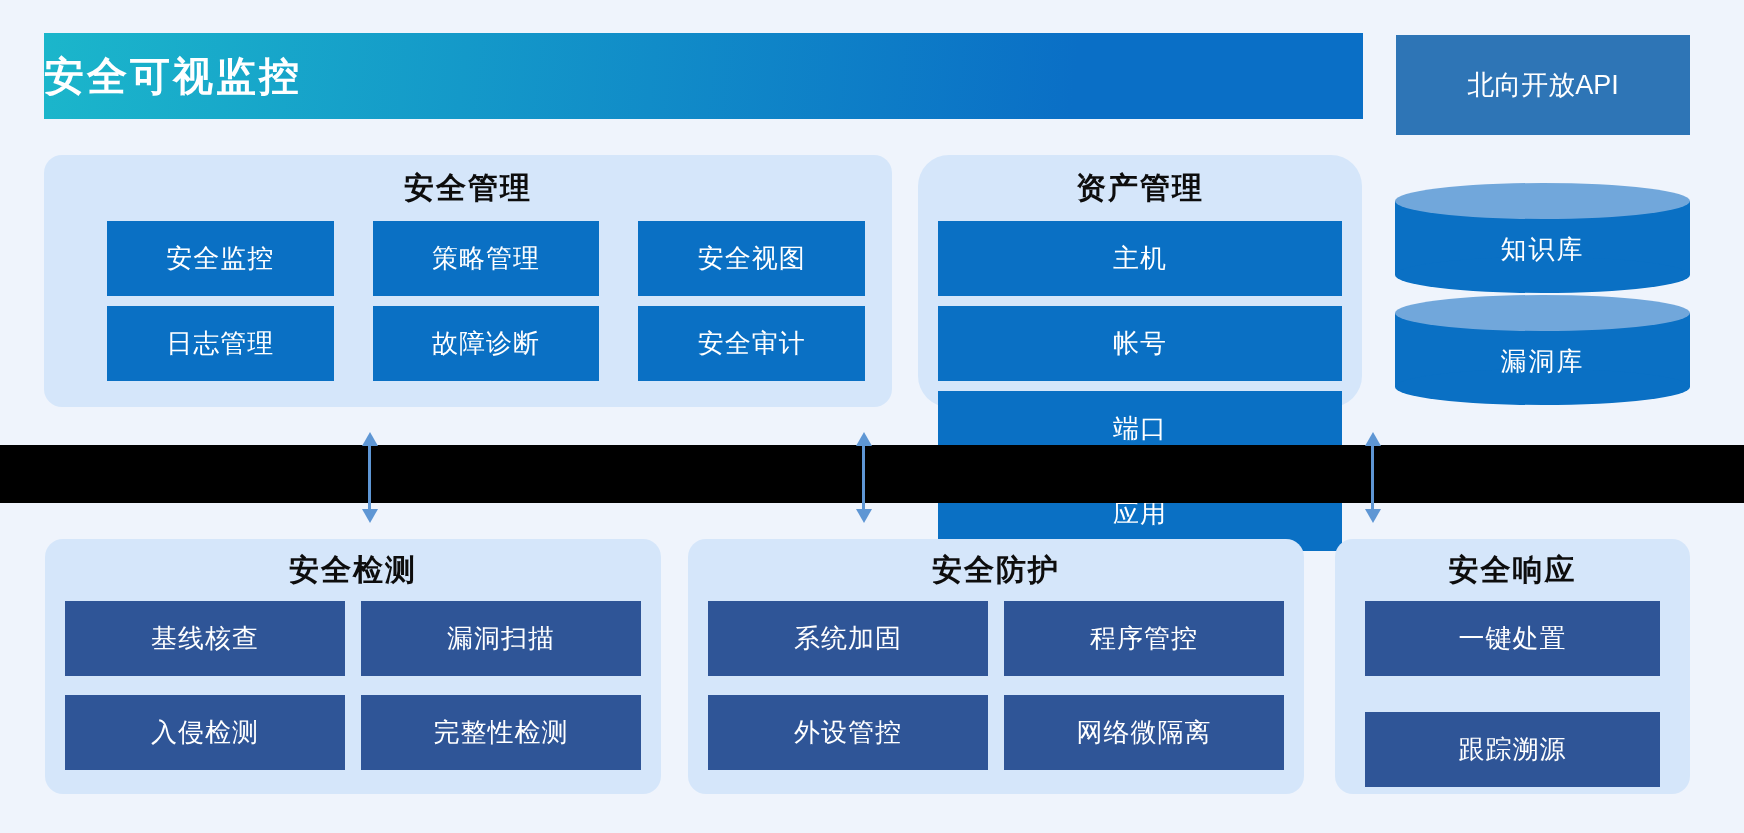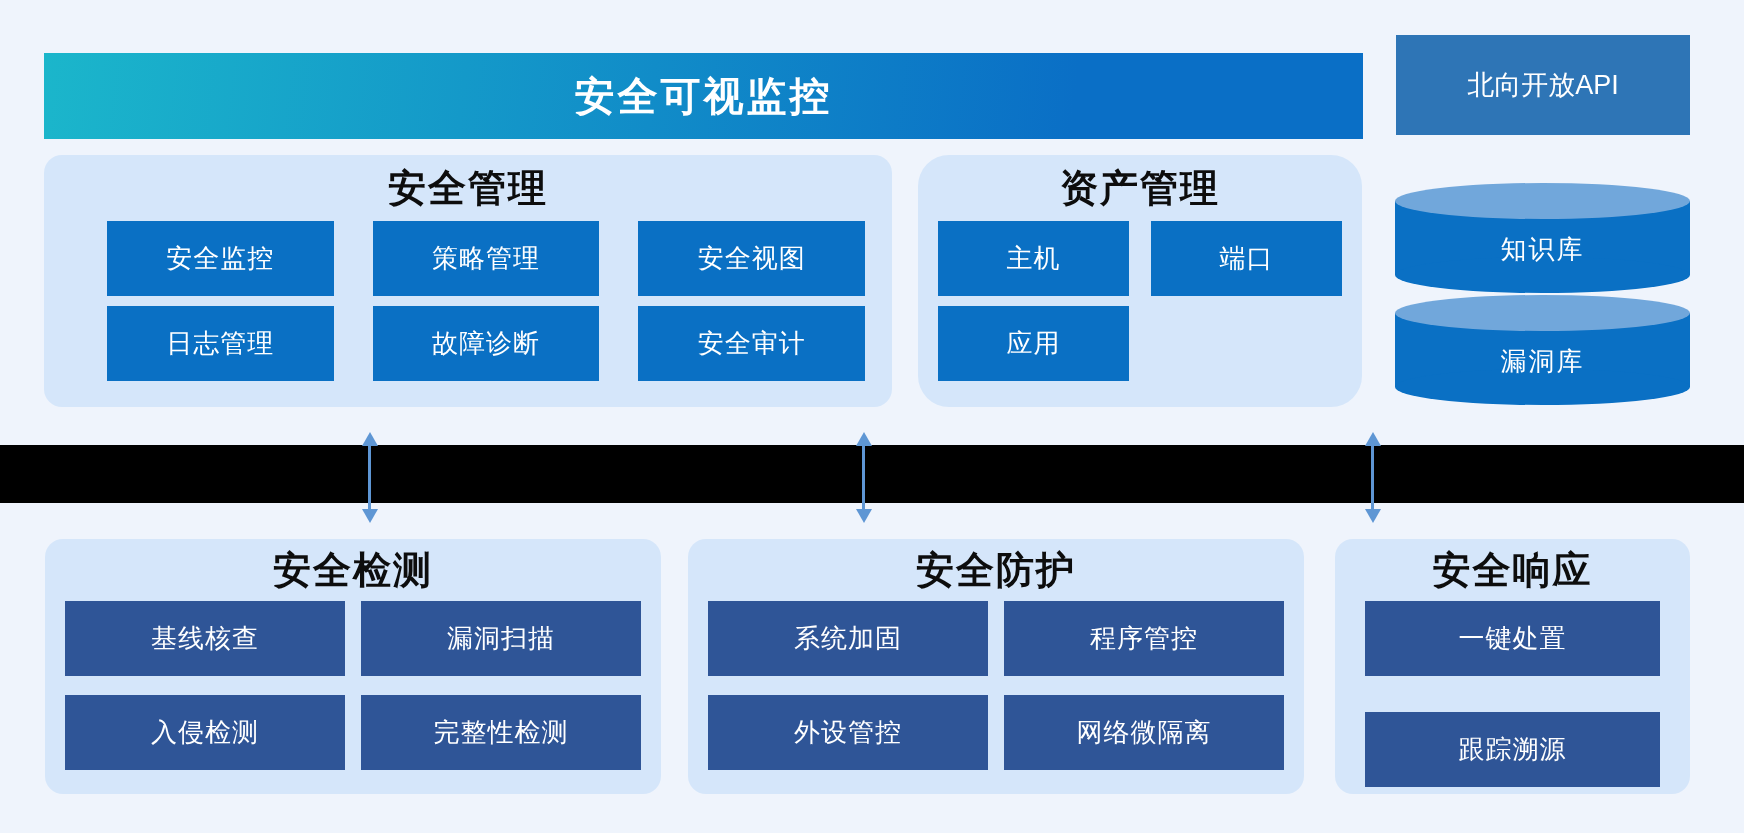--- a/index.html
+++ b/index.html
@@ -16,43 +16,43 @@
     --header-text:#0D0D0D;
     --btn-text:#FFFFFF;
   }
   html,body{margin:0;padding:0;}
   body{font-family:"Liberation Sans","DejaVu Sans",sans-serif;}
   .stage{position:relative;width:1744px;height:833px;background:var(--page-bg);overflow:hidden;}
 
   
   .banner{position:absolute;left:44px;top:33px;width:1319px;height:86px;
     background:linear-gradient(97deg,var(--banner-start) 0%,var(--banner-end) 78%);
-    display:flex;align-items:center;justify-content:center;margin-top:20px;}
+    display:flex;align-items:center;}
   .banner-title{color:#fff;font-size:40px;font-weight:bold;letter-spacing:3px;}
 
   
   .api-box{position:absolute;left:1396px;top:35px;width:294px;height:100px;background:var(--api-blue);
     display:flex;align-items:center;justify-content:center;color:#fff;font-size:27px;}
 
   
   .panel{position:absolute;background:var(--panel-bg);border-radius:18px;display:flex;flex-direction:column;}
   .panel-head{flex:0 0 auto;display:flex;align-items:center;justify-content:center;
-    font-size:38px;font-weight:bold;color:var(--header-text);letter-spacing:2px;}
+    font-size:30px;font-weight:bold;color:var(--header-text);letter-spacing:2px;}
   .panel-top .panel-head{height:66px;}
   .panel-bottom .panel-head{height:62px;}
 
   .panel-sec-mgmt{left:44px;top:155px;width:848px;height:252px;}
   .panel-asset-mgmt{left:918px;top:155px;width:444px;height:252px;border-radius:31px;}
   .panel-detect{left:45px;top:539px;width:616px;height:255px;}
   .panel-protect{left:688px;top:539px;width:616px;height:255px;}
   .panel-response{left:1335px;top:539px;width:355px;height:255px;}
 
   .btn-grid{display:grid;}
   .grid3{grid-template-columns:repeat(3,1fr);column-gap:39px;row-gap:10px;margin:0 27px;padding-left:36px;}
-  .grid2t{grid-template-columns:repeat(2,1fr);column-gap:22px;row-gap:10px;margin:0 20px;}
+  .grid2t{grid-template-columns:repeat(1,1fr);column-gap:22px;row-gap:10px;margin:0 20px;}
   .grid2b{grid-template-columns:repeat(2,1fr);column-gap:16px;row-gap:19px;margin:0 20px;}
   .grid1{grid-template-columns:1fr;row-gap:36px;margin:0 30px;}
 
   .blk-btn{height:75px;display:flex;align-items:center;justify-content:center;
     color:var(--btn-text);font-size:26px;letter-spacing:1px;}
   .panel-top .blk-btn{background:var(--primary-blue);}
   .panel-bottom .blk-btn{background:var(--navy);}
 
   
   .cyl{position:absolute;left:1395px;width:295px;height:110px;}
@@ -98,20 +98,21 @@
         <div class="blk-btn">日志管理</div>
         <div class="blk-btn">故障诊断</div>
         <div class="blk-btn">安全审计</div>
       </div>
   </div>
 
   <div class="panel panel-top panel-asset-mgmt">
     <div class="panel-head">资产管理</div>
     <div class="btn-grid grid2t">
         <div class="blk-btn">主机</div>
+        <div class="blk-btn">帐号</div>
         <div class="blk-btn">端口</div>
         <div class="blk-btn">应用</div>
       </div>
   </div>
 
   <div class="cyl cyl-knowledge">
     <svg width="295" height="110" viewBox="0 0 295 110">
       <rect class="cyl-body" x="0" y="18" width="295" height="74"></rect>
       <ellipse class="cyl-body" cx="147.5" cy="92" rx="147.5" ry="18"></ellipse>
       <ellipse class="cyl-top" cx="147.5" cy="18" rx="147.5" ry="18"></ellipse>

